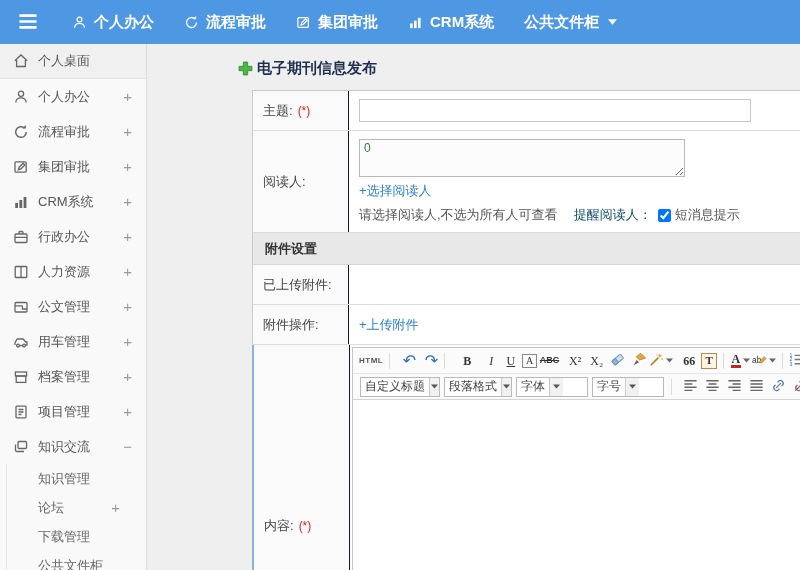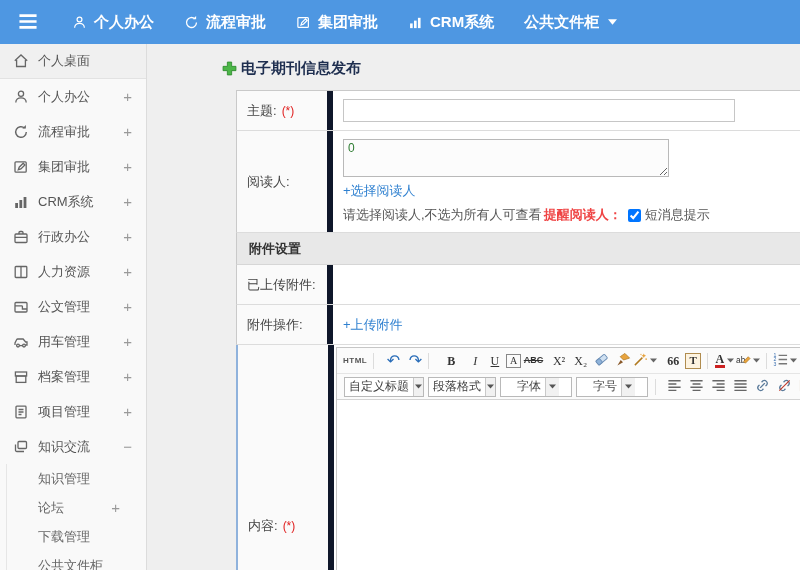--- a/index.html
+++ b/index.html
@@ -27,43 +27,43 @@
                font-size:13px; color:#555; cursor:pointer; position:relative; white-space:nowrap; }
   .side-item .ico { width:16px; height:16px; color:#666; margin-right:9px; display:inline-flex; flex:none; }
   .side-item .ico svg { width:16px; height:16px; }
   .side-item .expand { margin-left:auto; margin-right:14px; color:#999; font-size:15px; font-weight:300; }
   .side-item.active { background:#f0f0f0; border-bottom:1px solid #e2e2e2; }
   .side-item.sub { height:29px; padding-left:38px; color:#666; }
   .side-item.sub .expand { margin-right:26px; }
   .side-item.sub::before { content:""; position:absolute; left:6px; top:0; bottom:0; width:1px; background:#e6e6e6; }
 
   
-  .main { position:absolute; top:44px; left:148px; right:0; bottom:0; background:#efefef; overflow:hidden; }
+  .main { position:absolute; top:44px; left:148px; right:0; bottom:0; background:#efefef; overflow:hidden;padding-left:16px; }
   .page-title { margin:15px 0 12px 74px; display:flex; align-items:center;
                 font-size:15px; font-weight:bold; color:#1f2f50; }
   .plus-ico { display:inline-flex; margin-right:4px; }
   .plus-ico svg { width:15px; height:15px; }
 
   .form { margin-left:88px; width:1100px; border-top:1px solid #c9c9c9; font-size:13px; color:#444; }
   .frow { display:flex; border-bottom:1px solid #dcdcdc; border-left:1px solid #c9c9c9; background:#fff; }
-  .flabel { width:96px; min-width:96px; background:#fafafa; border-right:6px solid #0f172a;
+  .flabel { width:96px; min-width:96px; background:#fafafa; border-right:1px solid #0f172a;
             display:flex; align-items:center; padding-left:10px; }
   .fcontent { flex:1; padding:8px 10px; display:flex; flex-direction:column; justify-content:center; }
   .req { color:#e02020; font-style:normal; margin-left:5px; font-size:12px; }
 
   .row-subject { height:40px; }
   .subject-input { width:392px; height:23px; border:1px solid #c6c6c6; background:#fff; padding:0 4px; }
 
   .row-readers { height:102px; }
   .readers-ta { width:326px; height:52px; border:1px solid #b9b9b9; background:#fcfcfc;
                 color:#2e7d32; font-size:12px; font-family:inherit; padding:1px 4px; }
   .readers-link { margin-top:5px; }
   a.blue-link { color:#2f80d0; text-decoration:none; font-size:13px; cursor:pointer; }
   .hint-line { margin-top:6px; display:flex; align-items:center; color:#555; white-space:nowrap; }
-  .hint-bold { font-weight:bold; color:#ef4444; margin-left:2px; }
+  .hint-bold { font-weight:normal; color:#0c4a6e; margin-left:16px; }
   .hint-line input[type="checkbox"] { margin:0 4px 0 6px; width:13px; height:13px; }
 
   .section-head { height:32px; border-left:1px solid #c9c9c9; border-bottom:1px solid #d6d6d6;
                   background:#e8e8e8; font-weight:bold; color:#333;
                   display:flex; align-items:center; padding-left:12px; }
   .row-uploaded, .row-action { height:40px; }
 
   .row-content { height:362px; border-left:2px solid #8fb2dc; }
   .row-content .fcontent { padding:2px; justify-content:flex-start; }
 
@@ -88,21 +88,21 @@
   .strike { font-size:9px; font-weight:bold; }
   .strike .g { text-decoration:line-through; }
   .paste .g { border:1px solid #b08c4f; background:#fdf3e0; font-family:"Liberation Serif",serif;
               font-size:11px; font-weight:bold; width:16px; height:16px;
               display:inline-flex; align-items:center; justify-content:center; }
   .fontcolor .g { border-bottom:3px solid #cc2222; padding:0 1px; font-weight:bold; }
   .tb-caret { margin-left:2px; display:inline-flex; color:#666; }
   .tb-caret svg { width:7px; height:5px; }
   .tb-sep { width:1px; height:16px; background:#dcdcdc; margin:0 5px; flex:none; }
   .tb-select { height:20px; border:1px solid #b9b9b9; background:#fff; display:inline-flex;
-               align-items:center; justify-content:center; font-size:12px; color:#444;
+               align-items:center; justify-content:flex-start; font-size:12px; color:#444;
                margin:0 2px; padding-left:4px; cursor:pointer; flex:none; }
   .sel-caret { width:14px; height:18px; border-left:1px solid #c9c9c9; background:#f1f1f1;
                display:inline-flex; align-items:center; justify-content:center; margin-left:4px; color:#555; }
   .sel-caret svg { width:7px; height:5px; }
   [data-name="heading-select"]     { width:80px; }
   [data-name="paragraph-select"]   { width:68px; }
   [data-name="font-family-select"] { width:72px; }
   [data-name="font-size-select"]   { width:72px; }
   .editor-body { flex:1; background:#fff; cursor:text; }
 </style>

